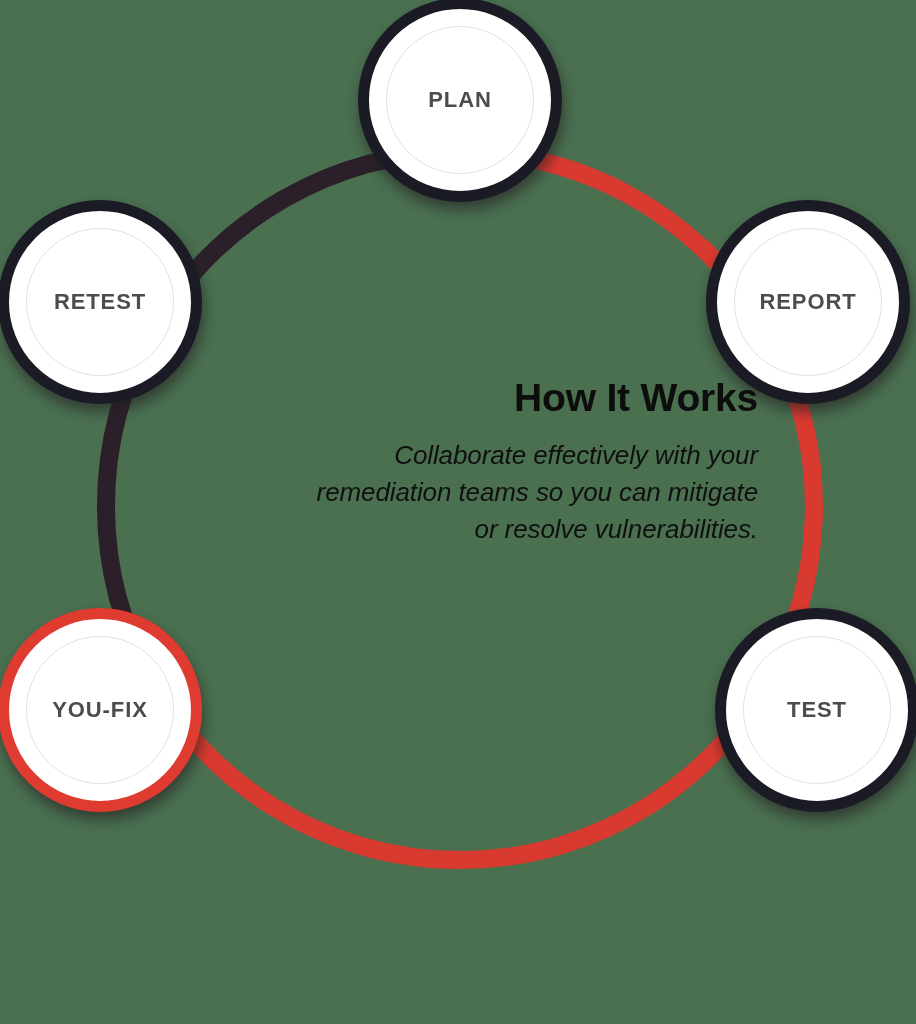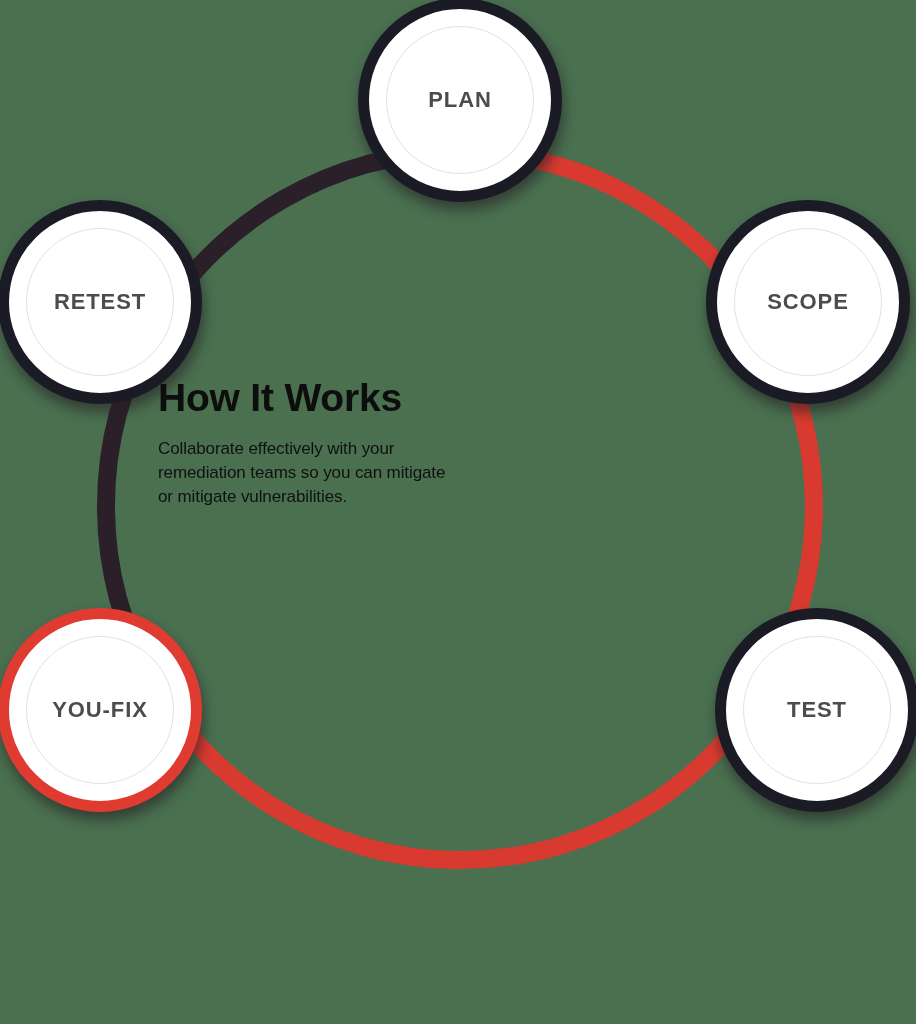--- a/index.html
+++ b/index.html
@@ -26,39 +26,40 @@
     width: 916px;
     height: 1024px;
   }
 
   
   .center-text {
     position: absolute;
     left: 158px;
     top: 378px;
     width: 600px;
-    text-align: left;
+    text-align: right;
     z-index: 5;
     pointer-events: none;
   }
   .center-title {
     font-size: 39px;
     font-weight: bold;
     color: #0d0d0d;
     letter-spacing: -0.2px;
     line-height: 1.05;
     margin: 0 0 18px 0;
   }
   .center-sub {
-    font-size: 17px;
+    font-size: 26px;
     font-weight: normal;
     color: #101010;
     line-height: 1.42;
     margin: 0;
     letter-spacing: -0.1px;
+    font-style: italic;
   }
   .center-sub span { display: block; }
 
   
   .node {
     position: absolute;
     width: 204px;
     height: 204px;
     border-radius: 50%;
     z-index: 4;
@@ -128,36 +129,36 @@
     <path id="arc-dark" d="M 460.0 152.0 A 354 354 0 0 0 153.4 683.0" fill="none" stroke="#2b2029" stroke-width="18" stroke-linecap="butt"></path>
 
     <path id="arc-red" d="M 460.0 152.0 A 354 354 0 1 1 153.4 683.0" fill="none" stroke="#d93a2f" stroke-width="18" stroke-linecap="butt"></path>
   </svg>
 
   <div class="center-text">
     <div class="center-title">How It Works</div>
     <div class="center-sub">
       <span>Collaborate effectively with your</span>
       <span>remediation teams so you can mitigate</span>
-      <span>or mitigate vulnerabilities.</span>
+      <span>or resolve vulnerabilities.</span>
     </div>
   </div>
 
   <div class="node" style="left:358px; top:-2px;">
     <div class="node-shadow"></div>
     <div class="node-ring" style="border-color: rgb(26, 27, 36);"></div>
     <div class="node-inner"></div>
     <div class="node-label" style="color: rgb(76, 76, 76);">PLAN</div>
   </div>
 
   <div class="node" style="left:706px; top:200px;">
     <div class="node-shadow"></div>
     <div class="node-ring" style="border-color: rgb(26, 27, 36);"></div>
     <div class="node-inner"></div>
-    <div class="node-label" style="color: rgb(76, 76, 76);">SCOPE</div>
+    <div class="node-label" style="color: rgb(76, 76, 76);">REPORT</div>
   </div>
 
   <div class="node" style="left:715px; top:608px;">
     <div class="node-shadow"></div>
     <div class="node-ring" style="border-color: rgb(26, 27, 36);"></div>
     <div class="node-inner"></div>
     <div class="node-label" style="color: rgb(76, 76, 76);">TEST</div>
   </div>
 
 

